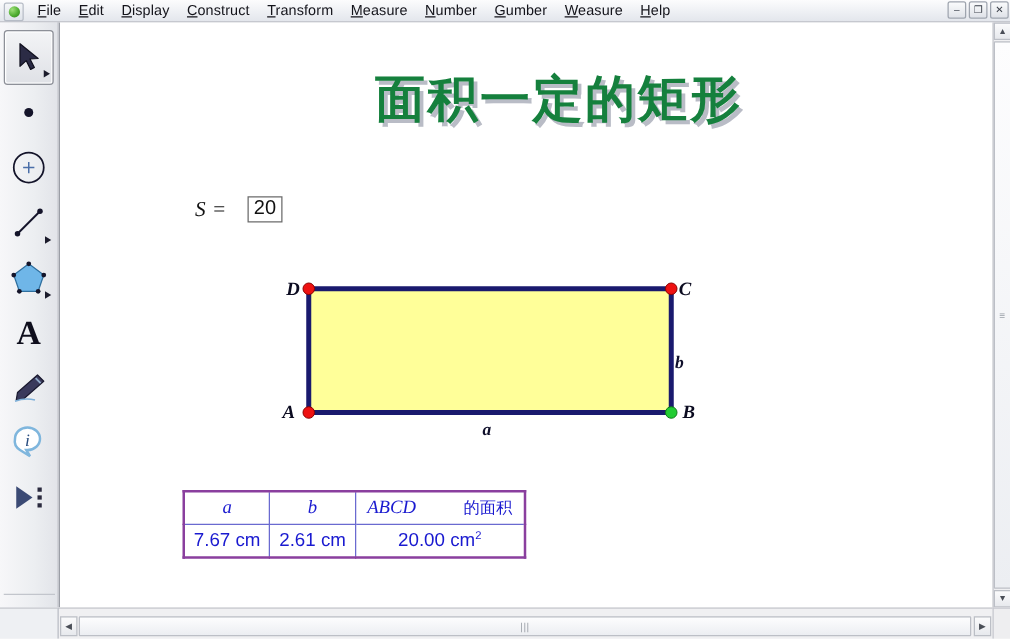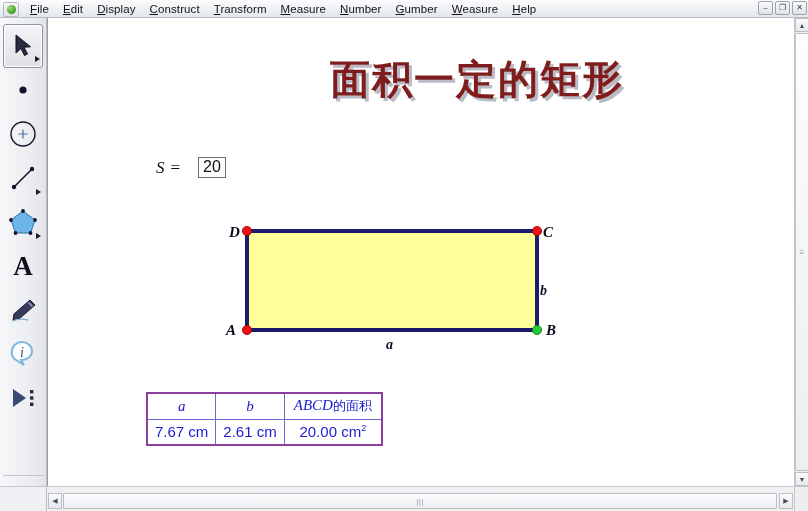--- a/index.html
+++ b/index.html
@@ -100,25 +100,24 @@
     position: absolute; inset: 0;
     overflow: hidden;
   }
 
   
   #title {
     position: absolute; left: 252px; top: 34px;
     font-family: "DejaVu Sans", sans-serif;
     font-size: 40px;
     font-weight: 700;
-    color: #7f1d1d;
+    color: #15803d;
     letter-spacing: 2px;
     white-space: nowrap;
     text-shadow: 3px 3px 0 #b9bcc6;
-    margin-left: 30px;
   }
 
   
   #s-param {
     position: absolute; left: 108px; top: 139px;
     display: flex; align-items: center; gap: 6px;
   }
   #s-param .s-letter {
     font-family: "Liberation Serif", serif;
     font-style: italic; font-size: 17px; color: #111;
@@ -170,20 +169,21 @@
   #meas-table td.hdr {
     font-family: "Liberation Serif", serif;
     font-style: italic;
     font-size: 15px;
     padding: 3px 9px 4px 9px;
   }
   #meas-table td.hdr .cn {
     font-family: "DejaVu Sans", sans-serif;
     font-style: normal;
     font-size: 13px;
+    margin-left: 38px;
   }
   #meas-table td.val {
     font-family: "Liberation Sans", sans-serif;
     font-size: 15px;
     padding: 3px 7px 4px 7px;
   }
   #meas-table td.val sup { font-size: 9px; }
 
   
   #vscroll {

